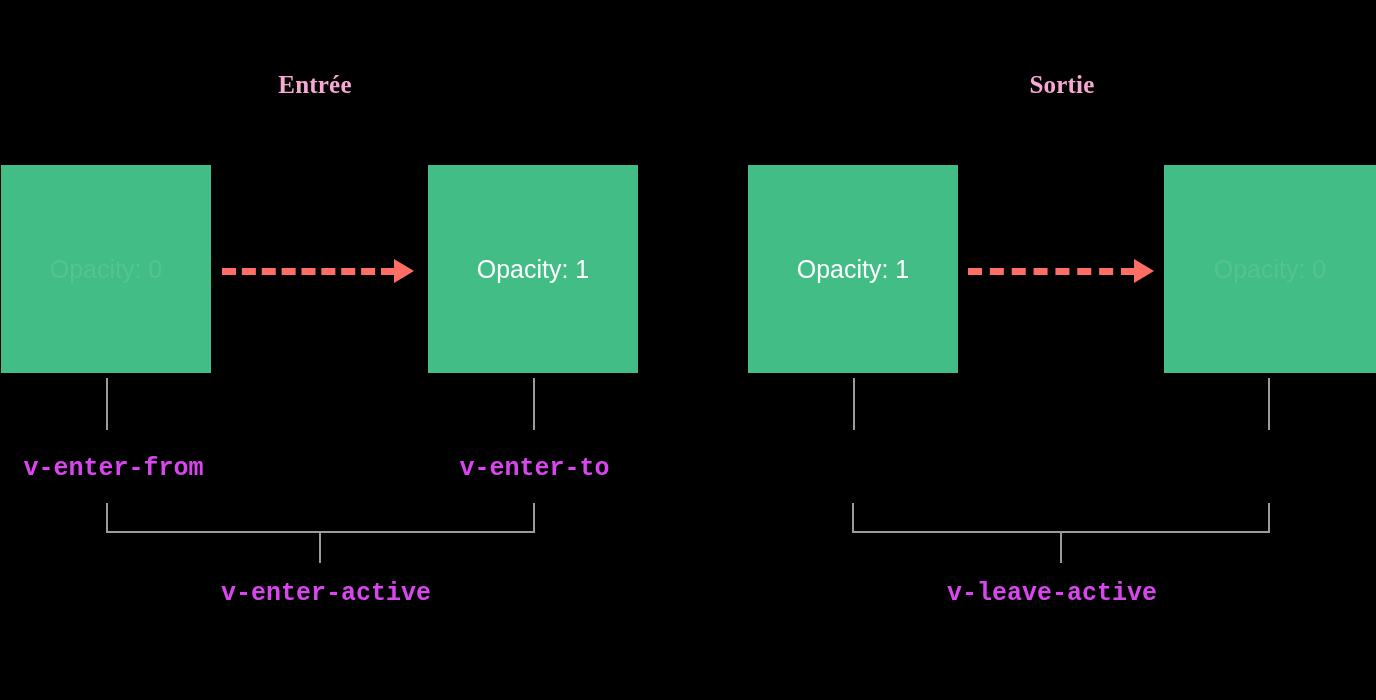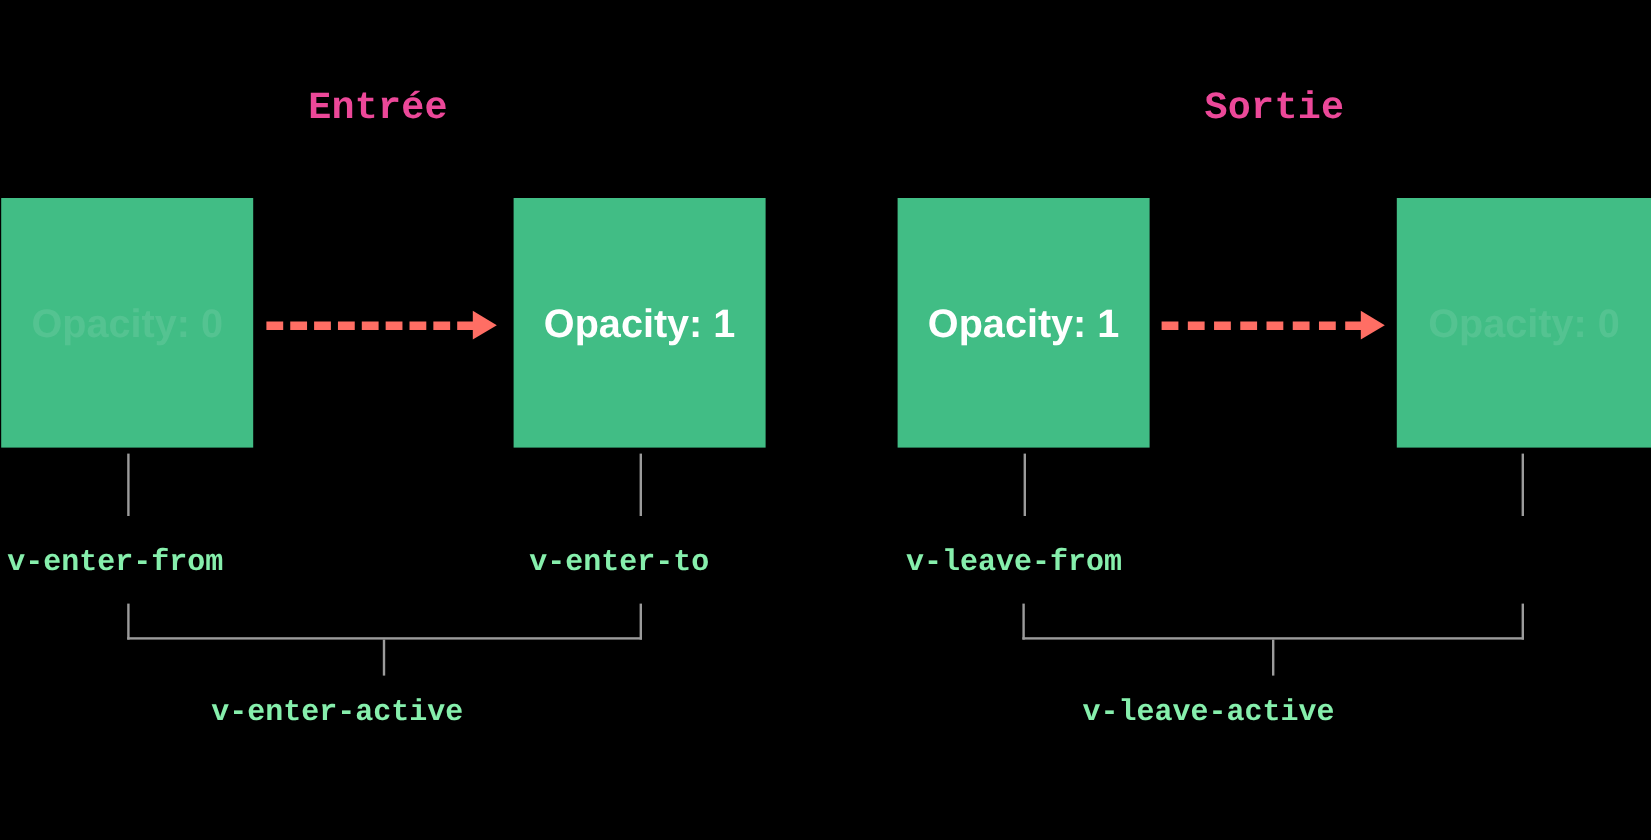--- a/index.html
+++ b/index.html
@@ -18,49 +18,48 @@
   .stage {
     position: relative;
     width: 1376px;
     height: 700px;
     background: #000000;
   }
 
   
   .section-title {
     position: absolute;
-    font-family: Liberation Mono, monospace;
+    font-family: Liberation Serif, serif;
     font-weight: bold;
-    font-size: 32px;
+    font-size: 25px;
     letter-spacing: 0.2px;
-    color: #ec4899;
+    color: #f9a8d4;
     white-space: nowrap;
     text-align: center;
   }
   #title-enter { left: 175px; top: 71px; width: 280px; }
   #title-leave { left: 922px; top: 71px; width: 280px; text-align: center; }
 
   
   .state-box {
     position: absolute;
     top: 165px;
     width: 210px;
     height: 208px;
     background: #41BD85;
     display: flex;
     align-items: center;
     justify-content: center;
   }
   .state-box .box-label {
     font-family: "Liberation Sans", sans-serif;
-    font-size: 33px;
+    font-size: 25px;
     color: #FFFFFF;
     white-space: nowrap;
     line-height: 1;
-    font-weight: bold;
   }
   .state-box.faded .box-label {
     color: rgba(255, 255, 255, 0.10);
   }
 
   #box-enter-from { left: 1px;    width: 210px; }
   #box-enter-to   { left: 428px;  width: 210px; }
   #box-leave-from { left: 748px;  width: 210px; }
   #box-leave-to   { left: 1164px; width: 212px; }
 
@@ -101,23 +100,23 @@
   #tick-enter-to   { left: 533px; }
   #tick-leave-from { left: 853px; }
   #tick-leave-to   { left: 1268px; }
 
   
   .class-label {
     position: absolute;
     font-family: "Liberation Mono", "DejaVu Sans Mono", monospace;
     font-weight: bold;
     font-size: 25px;
-    color: #86efac;
+    color: #d946ef;
     white-space: nowrap;
-    text-align: left;
+    text-align: center;
     line-height: 1;
   }
   #label-enter-from { left: 6px;   top: 456px; width: 215px; }
   #label-enter-to   { left: 441px; top: 456px; width: 187px; }
   #label-leave-from { left: 755px; top: 456px; width: 202px; }
   #label-leave-to   { left: 1182px; top: 456px; width: 173px; }
 
   
   .bracket {
     position: absolute;
@@ -182,21 +181,20 @@
 
   <div class="tick" id="tick-enter-from"></div>
   <div class="tick" id="tick-enter-to"></div>
   <div class="tick" id="tick-leave-from"></div>
   <div class="tick" id="tick-leave-to"></div>
 
   <div class="class-label" id="label-enter-from">v-enter-from</div>
 
   <div class="class-label" id="label-enter-to">v-enter-to</div>
 
-  <div class="class-label" id="label-leave-from">v-leave-from</div>
 
 
   <div class="bracket" id="bracket-enter"></div>
   <div class="bracket-stem" id="stem-enter"></div>
 
   <div class="bracket" id="bracket-leave"></div>
   <div class="bracket-stem" id="stem-leave"></div>
 
   <div class="class-label" id="label-leave-active">v-leave-active</div>
 

